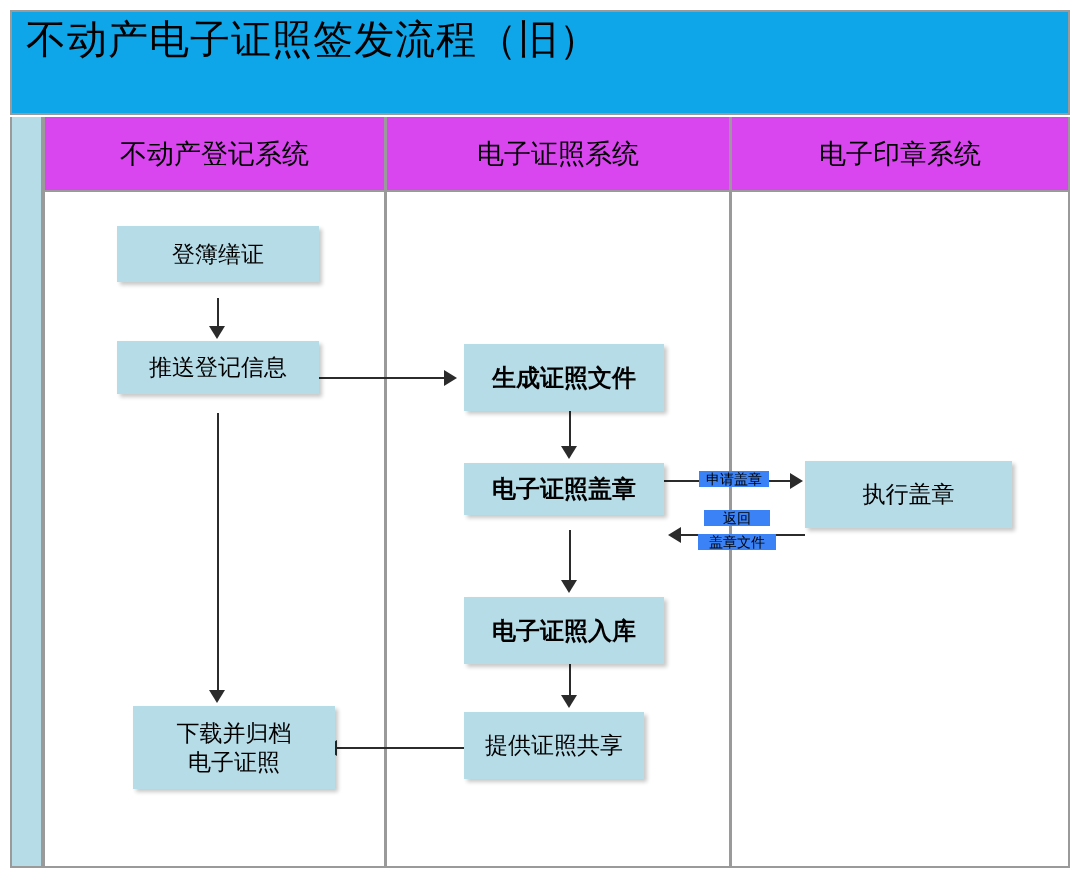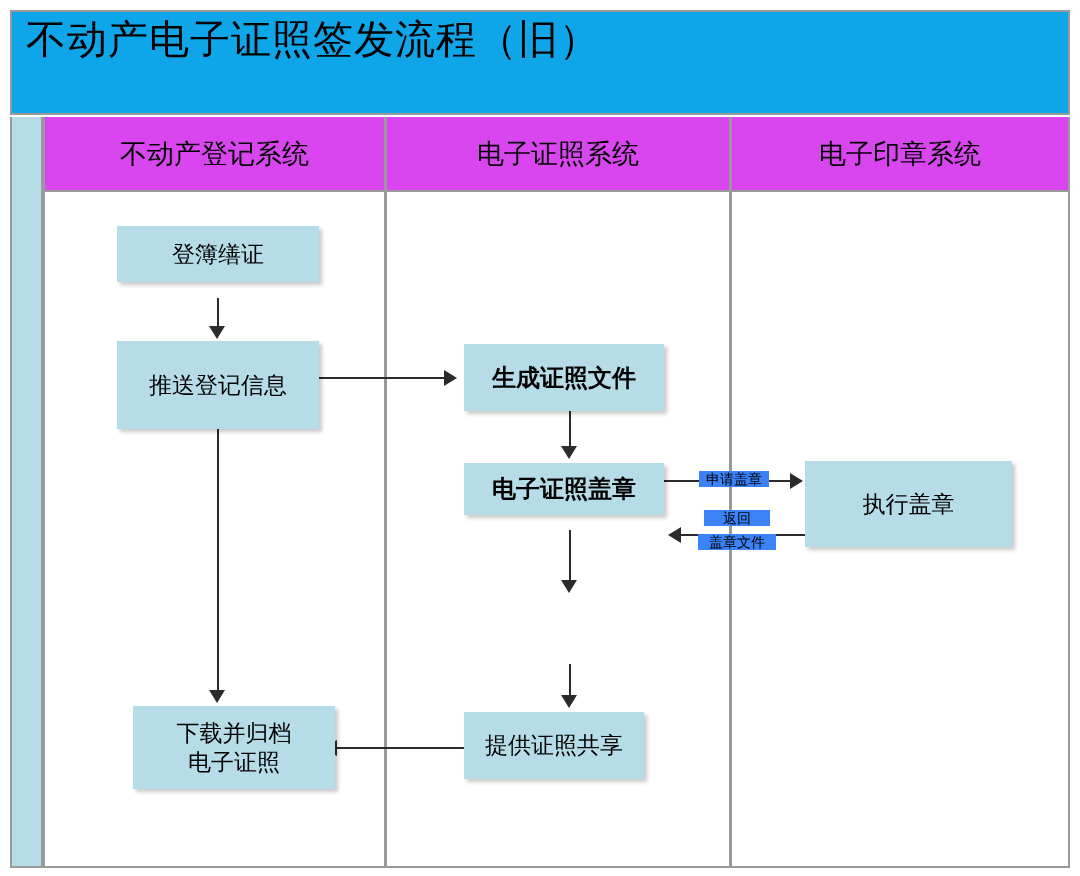--- a/index.html
+++ b/index.html
@@ -102,29 +102,29 @@
     text-align: center;
     color: #000000;
     line-height: 1.22;
     box-sizing: border-box;
   }
   .node.regular { font-size: 23px; font-weight: normal; }
   .node.bold    { font-size: 24px; font-weight: bold; }
 
   
   #node-dengbu    { left: 117px; top: 226px; width: 202px; height: 56px; }
-  #node-tuisong   { left: 117px; top: 341px; width: 202px; height: 88px; text-align: right; }
+  #node-tuisong   { left: 117px; top: 341px; width: 202px; height: 53px; text-align: right; }
   #node-xiazai    { left: 117px; top: 706px; width: 202px; height: 83px; margin-left: 16px; }
   
   #node-shengcheng { left: 464px; top: 344px; width: 200px; height: 67px; }
   #node-gaizhang   { left: 464px; top: 463px; width: 200px; height: 52px; }
   #node-ruku       { left: 464px; top: 597px; width: 200px; height: 67px; }
   #node-gongxiang  { left: 464px; top: 712px; width: 180px; height: 67px; }
   
-  #node-zhixing    { left: 805px; top: 461px; width: 207px; height: 86px; }
+  #node-zhixing    { left: 805px; top: 461px; width: 207px; height: 67px; }
 
   
   .conn {
     position: absolute;
     background: #2b2b2b;
   }
   .conn-v { width: 2px; }
   .conn-h { height: 2px; }
 
   .arrowhead {
@@ -231,20 +231,23 @@
   </div>
 
   <div class="node bold" id="node-shengcheng">
     <span>生成证照文件</span>
   </div>
 
   <div class="node bold" id="node-gaizhang">
     <span>电子证照盖章</span>
   </div>
 
+  <div class="node bold" id="node-ruku">
+    <span>电子证照入库</span>
+  </div>
 
   <div class="node regular" id="node-gongxiang">
     <span>提供证照共享</span>
   </div>
 
   <div class="node regular" id="node-zhixing">
     <span>执行盖章</span>
   </div>
 
 </div>

